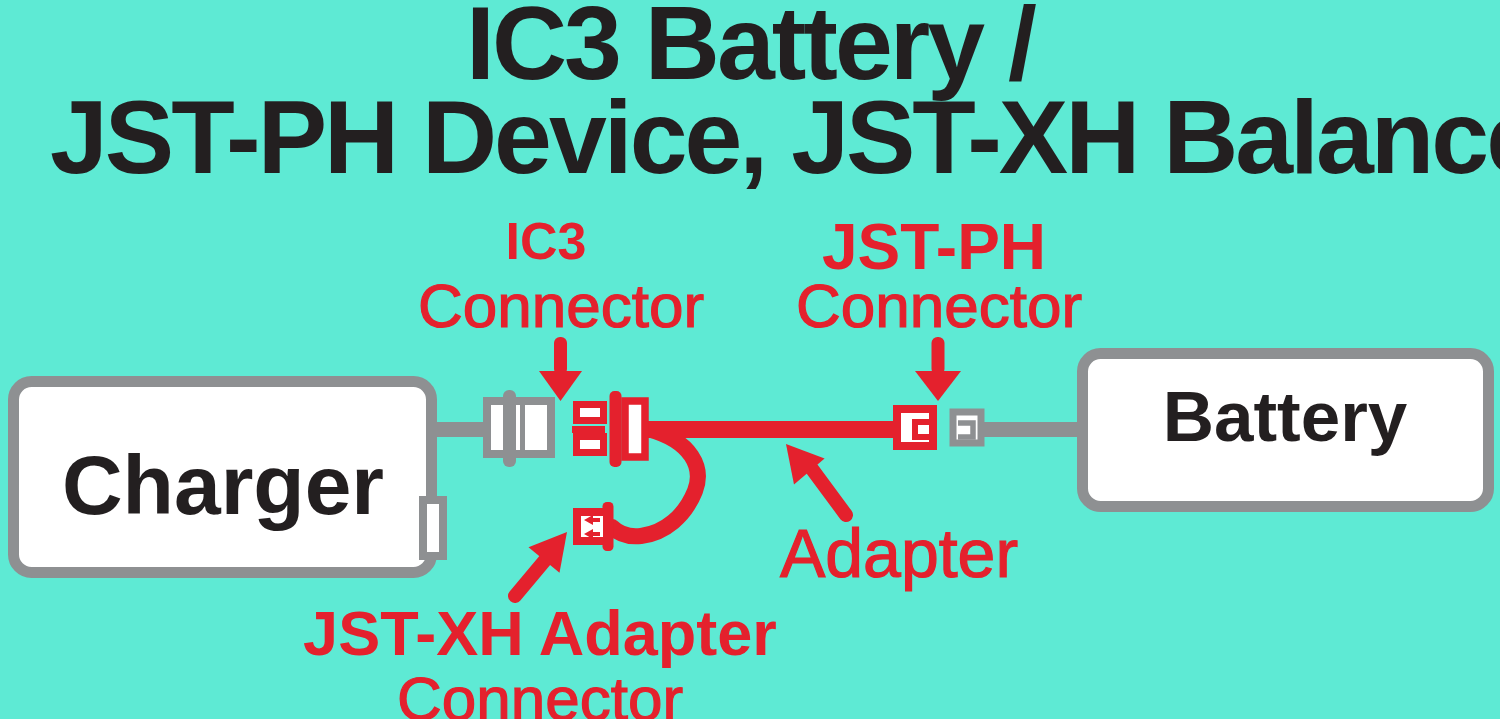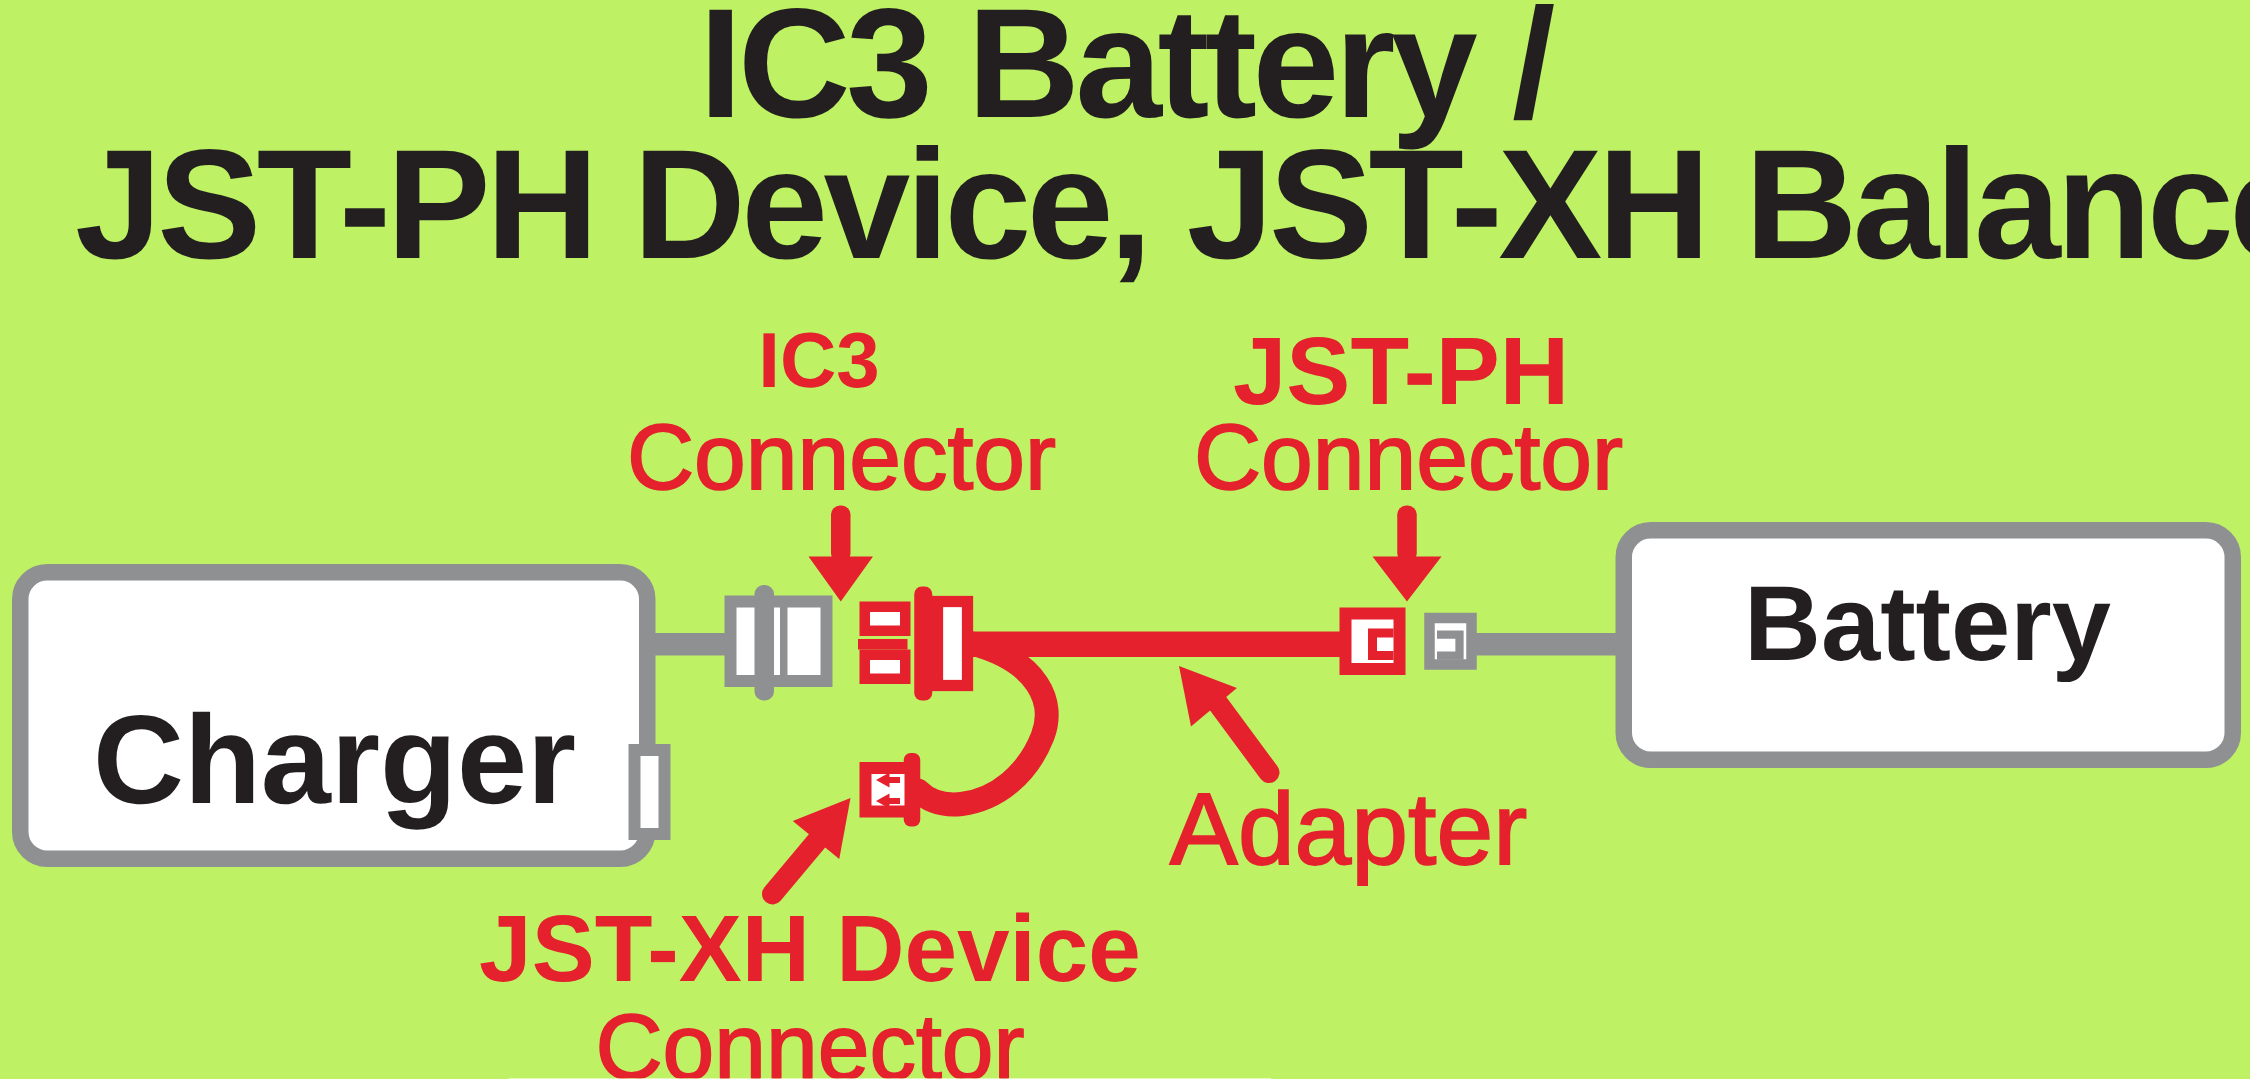--- a/index.html
+++ b/index.html
@@ -1,19 +1,19 @@
 <!DOCTYPE html>
 <html><head>
 <meta charset="utf-8">
 <style>
   html,body{margin:0;padding:0;background:#ffffff;}
   #stage{
     position:relative;
     width:1500px;height:719px;
-    background:#bef264;
+    background:#5eead4;
     overflow:hidden;
     font-family:"Liberation Sans","DejaVu Sans",sans-serif;
   }
   .lbl{
     position:absolute;
     line-height:1;
     text-align:center;
     white-space:nowrap;
   }
   .black{color:#231F20;}
@@ -100,19 +100,19 @@
   <div class="lbl title" style="left:50px;top:85px;width:1400px;">JST-PH Device, JST-XH Balance</div>
 
   <div class="lbl red bold" style="left:346px;top:215px;width:400px;font-size:52px;">IC3</div>
   <div class="lbl red semi" style="left:361px;top:275px;width:400px;font-size:62px;">Connector</div>
 
   <div class="lbl red bold" style="left:734px;top:215px;width:400px;font-size:64px;">JST-PH</div>
   <div class="lbl red semi" style="left:739px;top:275px;width:400px;font-size:62px;">Connector</div>
 
   <div class="lbl red semi" style="left:699px;top:519px;width:400px;font-size:68px;">Adapter</div>
 
-  <div class="lbl red bold" style="left:290px;top:602px;width:500px;font-size:63px;">JST-XH Device</div>
+  <div class="lbl red bold" style="left:290px;top:602px;width:500px;font-size:63px;">JST-XH Adapter</div>
   <div class="lbl red semi" style="left:290px;top:668px;width:500px;font-size:62px;">Connector</div>
 
-  <div class="lbl black bold" style="left:23px;top:464px;width:400px;font-size:84px;">Charger</div>
+  <div class="lbl black bold" style="left:23px;top:443px;width:400px;font-size:84px;">Charger</div>
   <div class="lbl black bold" style="left:1085px;top:381px;width:400px;font-size:71px;">Battery</div>
 
 </div>
 
 </body></html>

